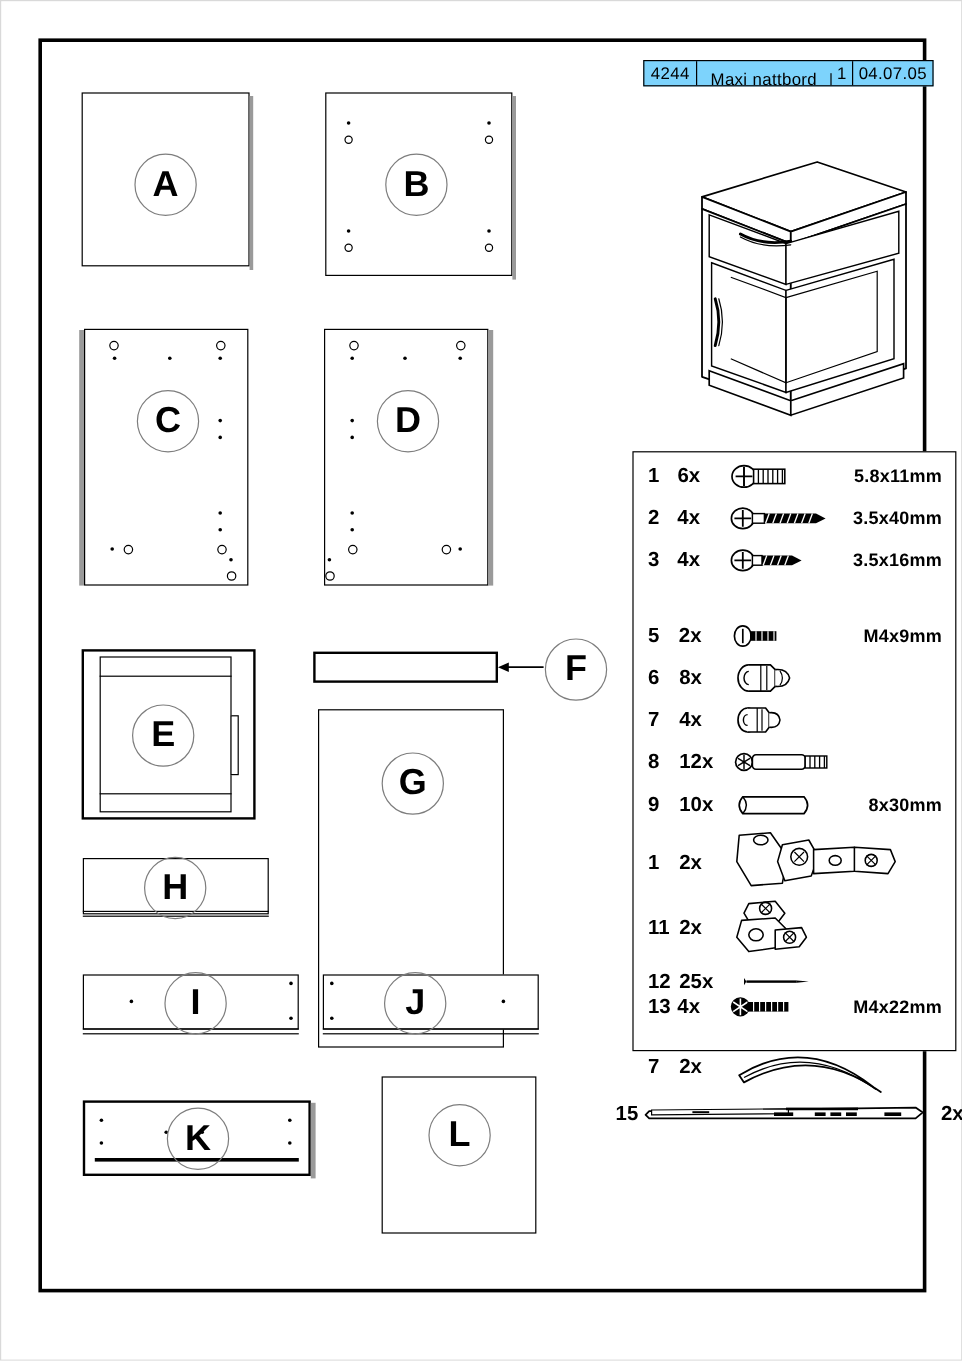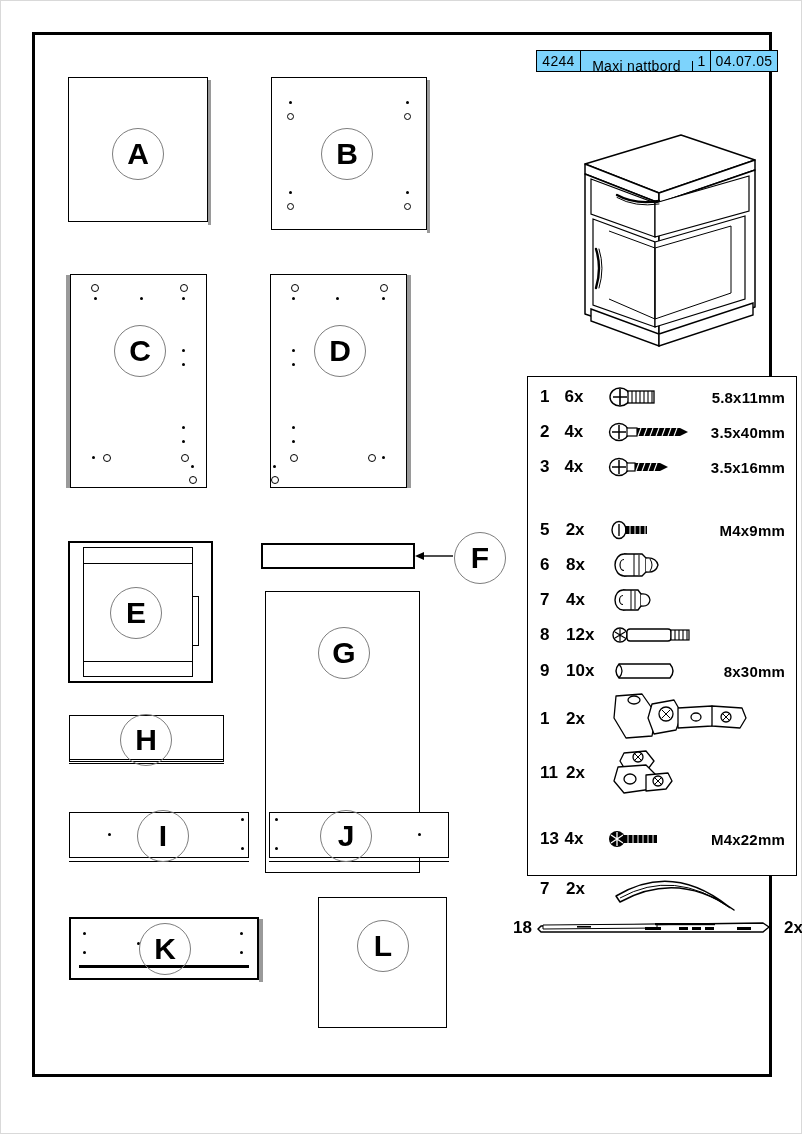--- a/index.html
+++ b/index.html
@@ -519,20 +519,32 @@
             </g>
             <g stroke="#000" stroke-width="1">
               <path d="M22 4 L30 12 M22 12 L30 4"></path>
               <path d="M42 28 L50 36 M42 36 L50 28"></path>
             </g>
           </svg>
         </div>
         <div class="p-dim"></div>
       </div>
 
+      <div class="prow" style="top:427px;">
+        <div class="p-no">12</div>
+        <div class="p-qty" style="width:52px;">25x</div>
+        <div class="p-icon">
+          <svg width="60" height="12" viewBox="0 0 60 12">
+            <path d="M2 3 L4 6 L2 9 Z" fill="#000"></path>
+            <rect x="4" y="5" width="42" height="2" fill="#000"></rect>
+            <path d="M46 5 L56 6 L46 7 Z" fill="#000"></path>
+          </svg>
+        </div>
+        <div class="p-dim"></div>
+      </div>
 
       <div class="prow" style="top:448px;">
         <div class="p-no">13</div>
         <div class="p-qty">4x</div>
         <div class="p-icon">
           <svg width="62" height="18" viewBox="0 0 62 18">
             <ellipse cx="9" cy="9" rx="8" ry="8" fill="#000"></ellipse>
             <path d="M9 2 L9 16 M3 5 L15 13 M3 13 L15 5" stroke="#fff" stroke-width="1.3"></path>
             <rect x="15" y="5" width="34" height="8" fill="#000"></rect>
             <g stroke="#fff" stroke-width="1">
@@ -556,21 +568,21 @@
             <path d="M4 32 Q 60 -2 116 42 L122 46 Q 66 6 8 38 Z" fill="#fff" stroke="#000" stroke-width="1.5" stroke-linejoin="round"></path>
             <path d="M8 34 Q 62 4 118 44" fill="none" stroke="#000" stroke-width="1"></path>
           </svg>
         </div>
         <div class="p-dim"></div>
       </div>
 
     </div>
 
     <div class="row15">
-      <div class="n">18</div>
+      <div class="n">15</div>
       <div class="g">
         <svg width="236" height="20" viewBox="0 0 236 20">
           <path d="M4 8 L226 5 L232 9 L226 14 L4 14 L1 11 Z" fill="#fff" stroke="#000" stroke-width="1.5" stroke-linejoin="round"></path>
           <path d="M6 7 L120 6 L120 10 L6 11 Z" fill="#fff" stroke="#000" stroke-width="1"></path>
           <rect x="118" y="5" width="60" height="2.2" fill="#000"></rect>
           <g fill="#000">
             <rect x="108" y="9" width="16" height="3"></rect>
             <rect x="142" y="9" width="9" height="3"></rect>
             <rect x="155" y="9" width="9" height="3"></rect>
             <rect x="168" y="9" width="9" height="3"></rect>

